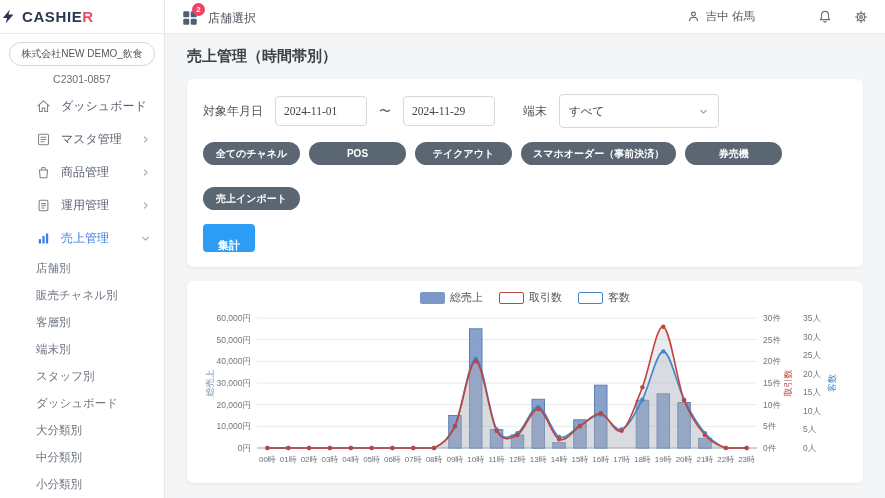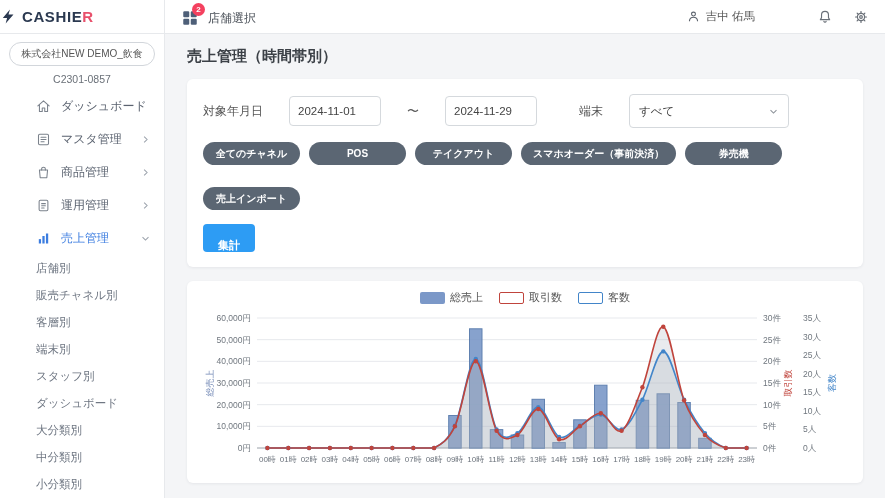--- a/index.html
+++ b/index.html
@@ -27,22 +27,22 @@
   .mi .micon{display:flex;color:#7b828c;}
   .mi .chev{margin-left:auto;color:#99a0aa;display:flex;}
   .mi.active{color:#3c7de0;}
   .mi.active .micon{color:#3c7de0;}
   .sub{display:flex;align-items:center;height:27px;padding-left:36px;font-size:11.5px;color:#6c7480;cursor:pointer;}
   
   .main{flex:1;padding:13px 22px;overflow:hidden;}
   .pg-title{font-size:15px;font-weight:700;color:#3c4147;margin-bottom:13px;}
   .card{background:#fff;border-radius:6px;box-shadow:0 1px 3px rgba(30,40,60,.07);}
   .filters{padding:15px 16px;}
-  .frow{display:flex;align-items:center;gap:26px;font-size:12px;color:#555;}
-  .inp{width:92px;height:30px;border:1px solid #d5d9dd;border-radius:4px;padding:0 8px;font-size:11.5px;color:#444;font-family:Liberation Sans, sans-serif;background:#fff;}
+  .frow{display:flex;align-items:center;gap:12px;font-size:12px;color:#555;}
+  .inp{width:92px;height:30px;border:1px solid #d5d9dd;border-radius:4px;padding:0 8px;font-size:11.5px;color:#444;font-family:Liberation Serif, serif;background:#fff;}
   .lbl-t{margin-left:16px;}
   .select{width:160px;height:30px;border:1px solid #d5d9dd;border-radius:4px;display:flex;align-items:center;justify-content:space-between;padding:16px 9px;font-size:11.5px;color:#444;cursor:pointer;background:#fff;}
   .select .chevd{display:flex;color:#8a9097;}
   .chbtns{margin-top:14px;display:flex;flex-wrap:wrap;gap:22px 9px;max-width:655px;}
   .chbtn{background:#5b6673;color:#fff;border:none;border-radius:12px;font-size:10px;font-weight:bold;padding:0 12px;min-width:97px;height:23px;cursor:pointer;font-family:inherit;}
   .agg{margin-top:14px;background:#2d9cf4;color:#fff;border:none;border-radius:4px;font-size:11px;font-weight:bold;padding:14px 15px;height:28px;cursor:pointer;font-family:inherit;}
   .chart-card{margin-top:14px;padding:9px 8px 2px;}
   .legend{display:flex;justify-content:center;gap:16px;align-items:center;font-size:11px;color:#555;}
   .legend-item{display:flex;align-items:center;gap:5px;cursor:pointer;}
   .swatch{width:25px;height:12px;border-radius:2px;display:inline-block;}

